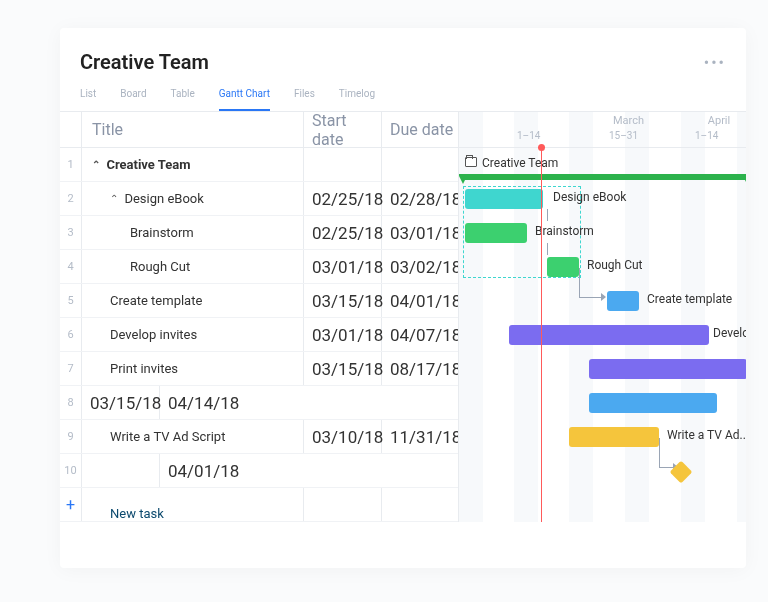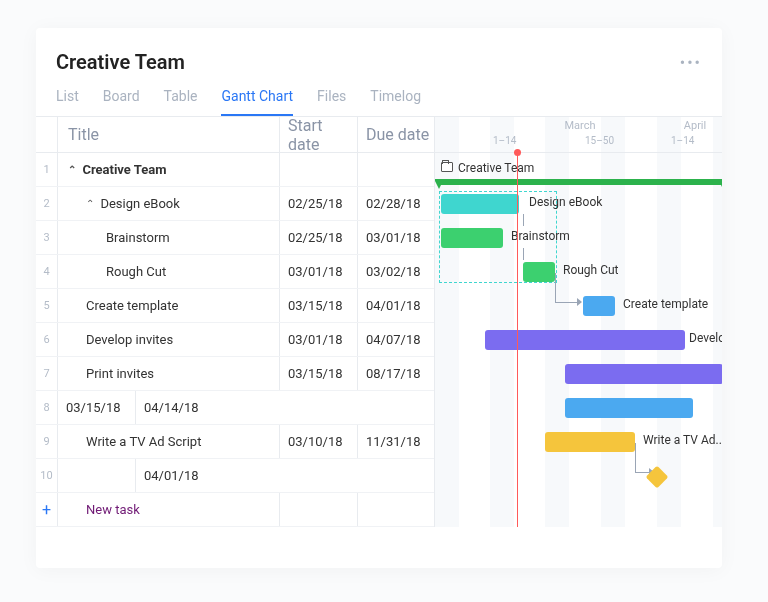--- a/index.html
+++ b/index.html
@@ -1,41 +1,41 @@
 <!DOCTYPE html>
 <html><head>
 <meta charset="utf-8">
 <style>
   * { box-sizing: border-box; margin: 0; padding: 0; }
   body { font-family: -apple-system, BlinkMacSystemFont, "Segoe UI", Roboto, sans-serif; background: #fafbfc; width: 768px; height: 602px; overflow: hidden; }
-  .card { position: absolute; left: 36px; top: 28px; width: 686px; height: 540px; background: #fff; border-radius: 4px; box-shadow: 0 2px 20px rgba(0,0,0,0.04); overflow: hidden; }
+  .card { position: absolute; left: 60px; top: 28px; width: 686px; height: 540px; background: #fff; border-radius: 4px; box-shadow: 0 2px 20px rgba(0,0,0,0.04); overflow: hidden; }
   .hdr { padding: 22px 20px 0 20px; }
   .hdr-row { display:flex; align-items:center; justify-content:space-between; }
   .title { font-size: 20px; font-weight: 600; color:#222; }
   .more { color:#aab3c0; letter-spacing:2px; font-size:16px; cursor:pointer; }
-  .tabs { display:flex; gap:24px; margin-top:14px; padding:0 20px; font-size:14px; color:#aab3c0; }
+  .tabs { display:flex; gap:24px; margin-top:14px; padding:0 20px; font-size:10px; color:#aab3c0; }
   .tab { padding-bottom:10px; cursor:pointer; }
   .tab.active { color:#2a77f5; border-bottom:2px solid #2a77f5; }
   .grid { display:flex; border-top:1px solid #e8ebef; }
   .left { width: 398px; }
   .right { flex:1; position:relative; border-left:1px solid #e8ebef; overflow:hidden;}
   .cols { display:flex; font-size:16px; color:#8a94a6; border-bottom:1px solid #e8ebef; height:36px;justify-content:flex-end; }
   .num { width:22px; border-right:1px solid #e8ebef; display:flex; align-items:center; justify-content:center; color:#b4bcc8; font-size:11px;}
   .c-title { width:222px; padding-left:10px; border-right:1px solid #e8ebef; display:flex; align-items:center; }
   .c-start { width:78px; border-right:1px solid #e8ebef; display:flex; align-items:center; padding-left:8px;}
   .c-due { width:76px; display:flex; align-items:center; padding-left:8px;}
   .row { display:flex; height:34px; border-bottom:1px solid #f0f2f5; font-size:13px; color:#333; align-items:stretch; }
   .row .c-title { font-size:13px; color:#333;}
   .ind0 { padding-left: 10px; font-weight:700;}
   .ind1 { padding-left: 28px;}
   .ind2 { padding-left: 48px;}
   .caret { display:inline-block; margin-right:6px; font-size:10px; color:#555;}
-  .row .c-start, .row .c-due { color:#333; font-size:13px;}
+  .row .c-start, .row .c-due { color:#333; font-size:17px;}
   .new-row .num { color:#2a77f5; font-size:16px;}
-  .new-row .c-title { color:#701a75;}
+  .new-row .c-title { color:#0c4a6e;align-items:flex-end;}
   
   .timeline-hdr { height:36px; border-bottom:1px solid #e8ebef; position:relative; font-size:11px; color:#b4bcc8; }
   .month { position:absolute; top:2px; text-align:center; width:80px;}
   .range { position:absolute; top:18px; font-size:10px;}
   .gstrip { position:absolute; top:0; bottom:0; background:#f7f9fb; }
   .timeline-body { position:relative; height: calc(34px * 11); }
   .today-line { position:absolute; top:0; bottom:0; width:1px; background:#ff5a5a; left:82px; z-index:4;}
   .today-line::after{content:""; position:absolute; top:-4px; left:-3px; width:7px; height:7px; border-radius:50%; background:#ff5a5a;}
   .glabel { position:absolute; font-size:12px; color:#333; white-space:nowrap;}
   .folder-bar { position:absolute; height:6px; background:#2cb24c; }
@@ -174,24 +174,24 @@
     <div class="right">
 
       <div class="gstrip" style="left:0; width:24px; top:0; bottom:0;"></div>
       <div class="gstrip" style="left:55px; width:24px; top:0; bottom:0;"></div>
       <div class="gstrip" style="left:110px; width:24px; top:0; bottom:0;"></div>
       <div class="gstrip" style="left:166px; width:24px; top:0; bottom:0;"></div>
       <div class="gstrip" style="left:222px; width:24px; top:0; bottom:0;"></div>
       <div class="gstrip" style="left:278px; width:24px; top:0; bottom:0;"></div>
 
       <div class="timeline-hdr">
-        <div class="month" style="left:105px;">March</div>
+        <div class="month" style="left:105px;text-align:right;">March</div>
         <div class="month" style="left:220px;">April</div>
         <div class="range" style="left:58px;">1–14</div>
-        <div class="range" style="left:150px;">15–50</div>
+        <div class="range" style="left:150px;">15–31</div>
         <div class="range" style="left:236px;">1–14</div>
       </div>
 
       <div class="timeline-body">
         <div class="today-line"></div>
 
         <div class="glabel" style="top:8px; left:6px;"><span class="folder-icon"></span><span>Creative Team</span></div>
         <div class="folder-bar" style="top:26px; left:4px; width:284px;"></div>
 
         <div class="dashbox" style="top:38px; left:4px; width:118px; height:92px;"></div>

